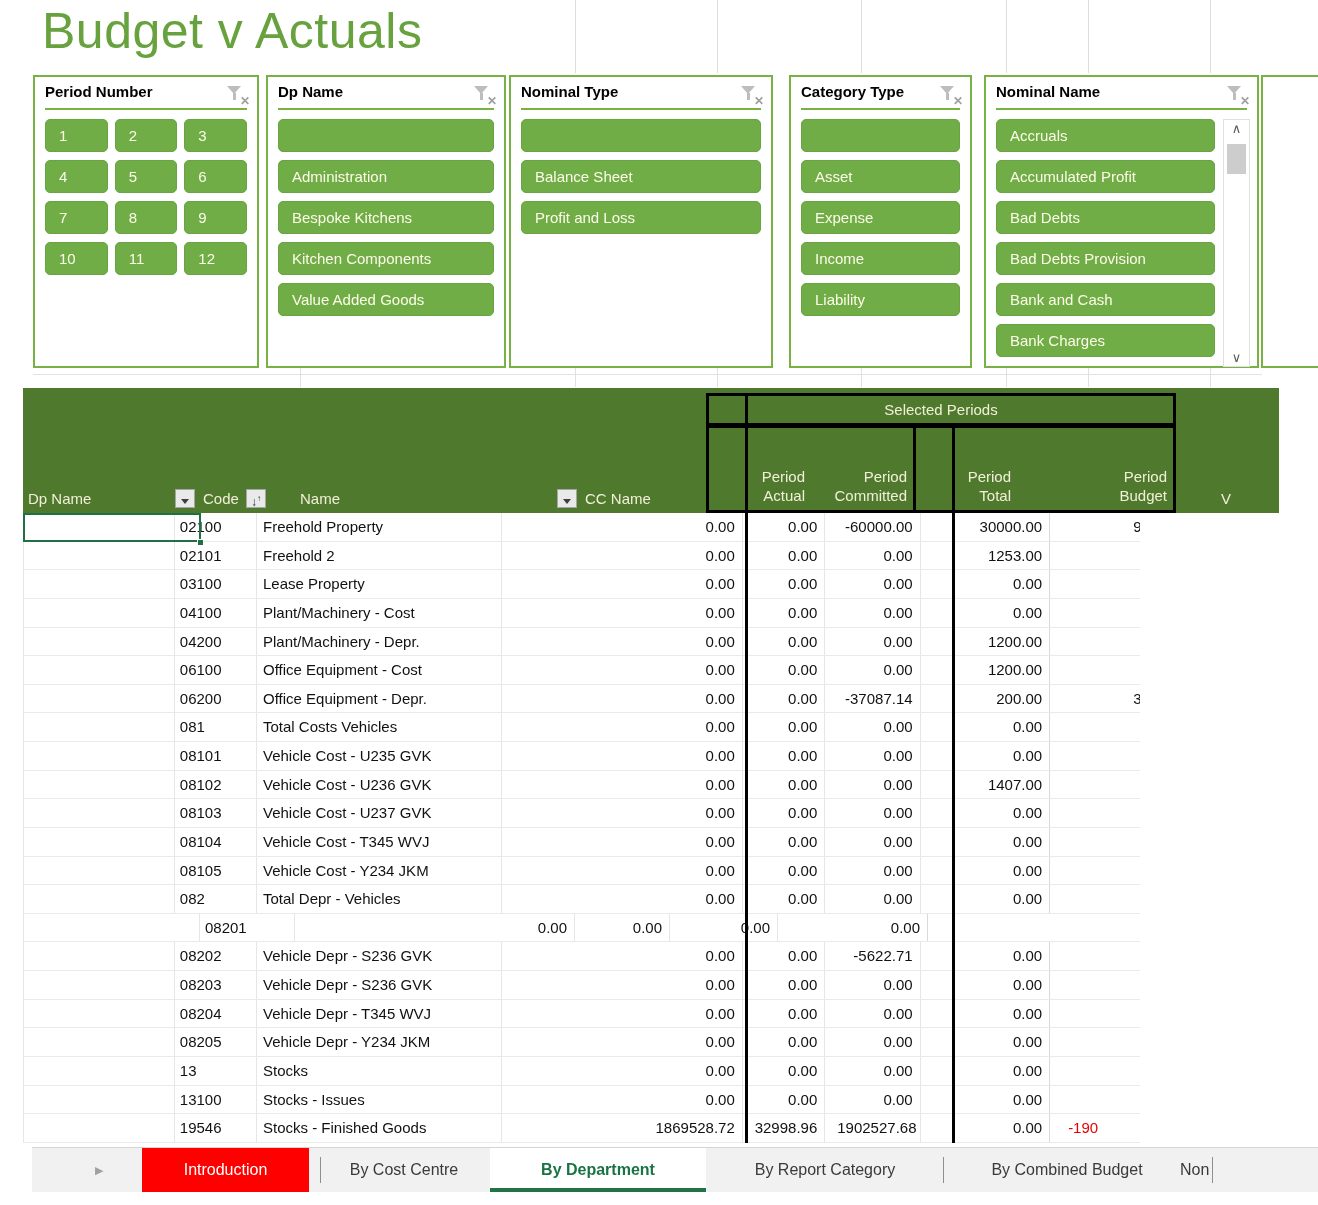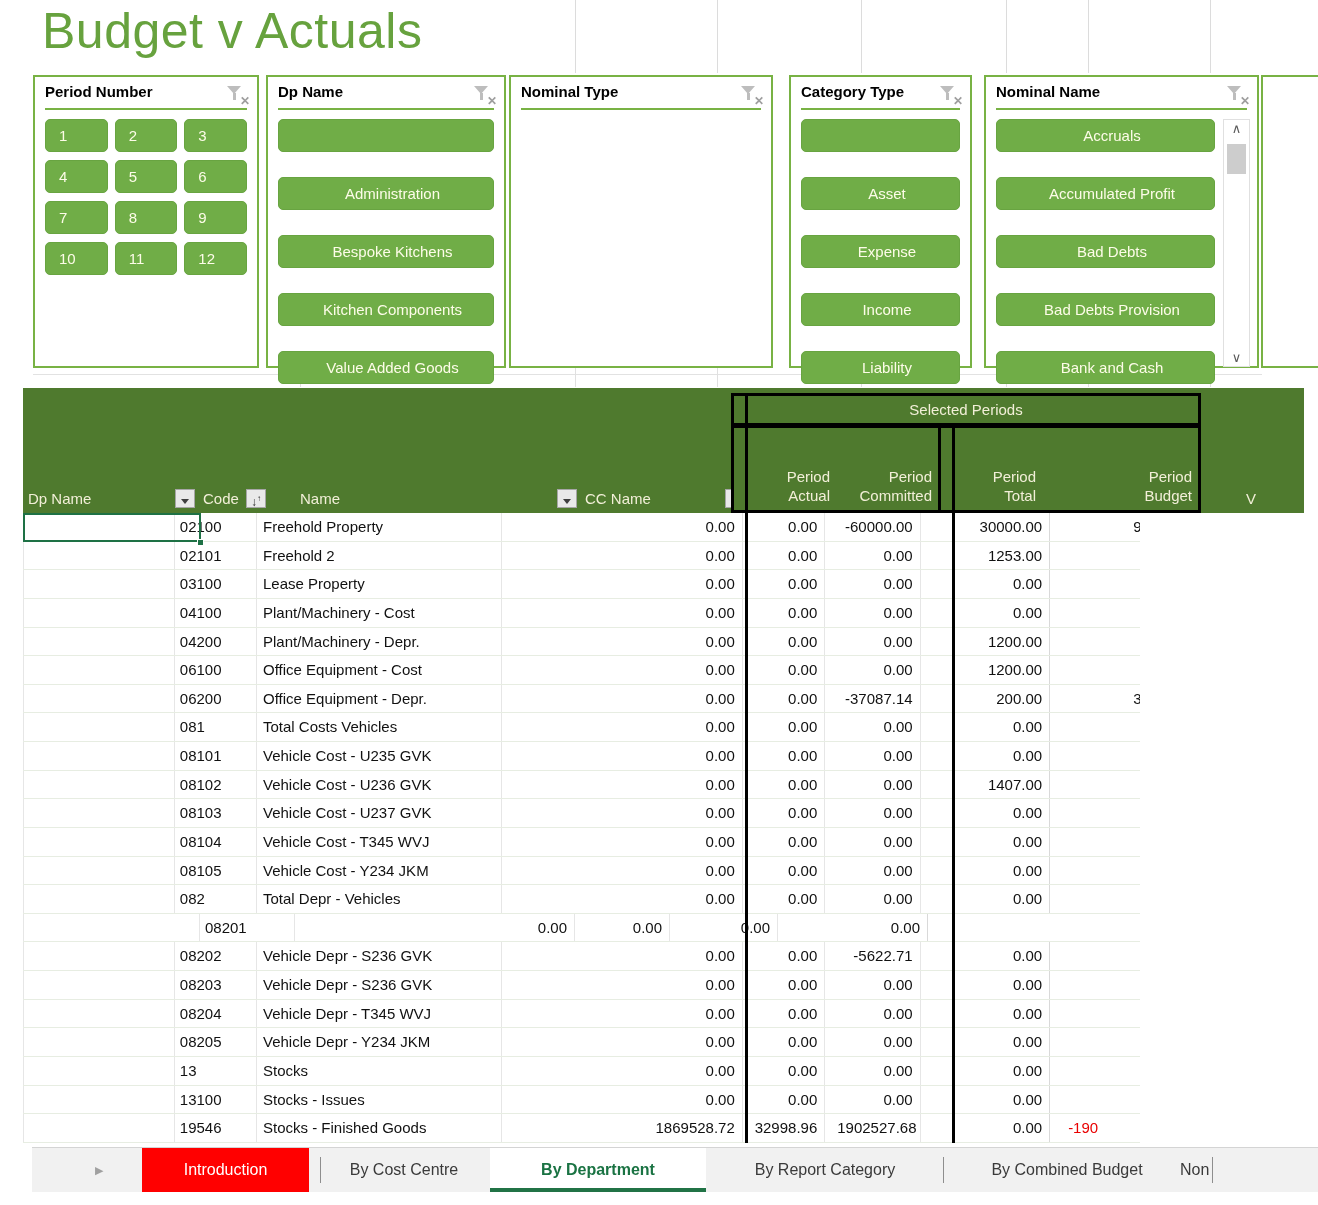--- a/index.html
+++ b/index.html
@@ -20,30 +20,30 @@
   .cf-tri{position:absolute;left:2px;top:2px;width:0;height:0;border-left:7px solid transparent;
           border-right:7px solid transparent;border-top:8px solid #bdbdbd;}
   .cf-stem{position:absolute;left:8px;top:9px;width:3px;height:7px;background:#bdbdbd;}
   .cf-x{position:absolute;right:-1px;bottom:-4px;font-size:12px;color:#9e9e9e;font-weight:bold;}
   .slicer-rule{height:2px;background:#78b244;margin-bottom:9px;}
   .slicer-body{position:relative;}
   .sbtn{background:#70ad47;border:1px solid #68a441;border-radius:5px;color:#fdfce8;font-size:15px;
         height:33px;line-height:31px;padding-left:13px;box-sizing:border-box;overflow:hidden;
         white-space:nowrap;cursor:pointer;}
   .slicer-grid{display:grid;grid-template-columns:repeat(3,1fr);gap:8px 7px;}
-  .slicer-list .sbtn{margin-bottom:25px;text-align:center;}
+  .slicer-list .sbtn{margin-bottom:8px;}
   .has-scroll .slicer-list-inner{margin-right:32px;}
   .scrollbar{position:absolute;top:0;right:-3px;width:25px;height:246px;background:#fff;border:1px solid #e0e0e0;}
   .sb-up,.sb-down{position:absolute;left:0;right:0;text-align:center;font-size:13px;color:#5a5a5a;cursor:pointer;}
   .sb-up{top:1px;} .sb-down{bottom:1px;}
   .sb-thumb{position:absolute;top:24px;left:3px;right:3px;height:30px;background:#cdcdcd;cursor:pointer;}
   .partial-slicer{position:absolute;left:1261px;top:75px;width:60px;height:293px;border:2px solid #78b244;box-sizing:border-box;}
   
   .th-left{position:absolute;left:23px;top:388px;width:722px;height:125px;background:#4f7a2e;}
-  .th-right{position:absolute;left:731px;top:388px;width:573px;height:125px;background:#4f7a2e;}
+  .th-right{position:absolute;left:706px;top:388px;width:573px;height:125px;background:#4f7a2e;}
   .collabel{position:absolute;bottom:6px;font-size:15px;color:#f2efd8;}
   .fbtn{position:absolute;bottom:5px;width:20px;height:19px;background:#e9e9e9;border:1px solid #a6a6a6;
         box-sizing:border-box;cursor:pointer;text-align:center;}
   .fbtn .tri{display:inline-block;width:0;height:0;border-left:4px solid transparent;
         border-right:4px solid transparent;border-top:5px solid #3f3f3f;margin-top:6px;}
   .sort-glyph{font-size:12px;color:#303030;line-height:17px;}
   .sort-glyph sup{font-size:8px;}
   .sp-box{position:absolute;left:0px;top:5px;width:470px;height:33px;border:3px solid #000;
           box-sizing:border-box;text-align:center;color:#f2efd8;font-size:15px;line-height:27px;}
   .grp{position:absolute;top:37px;height:88px;border:3px solid #000;box-sizing:border-box;
@@ -144,20 +144,27 @@
           </div>
         </div>
       </div>
       <div class="slicer" style="left: 509px; width: 264px;">
         <div class="slicer-header"><span class="slicer-title">Nominal Type</span><span class="clearfilter">
             <span class="cf-tri"></span>
             <span class="cf-stem"></span>
             <span class="cf-x">✕</span>
           </span></div>
         <div class="slicer-rule"></div>
+        <div class="slicer-body">
+          <div class="slicer-list slicer-list-inner">
+            <div class="sbtn">&nbsp;</div>
+            <div class="sbtn">Balance Sheet</div>
+            <div class="sbtn">Profit and Loss</div>
+          </div>
+        </div>
       </div>
       <div class="slicer" style="left: 789px; width: 183px;">
         <div class="slicer-header"><span class="slicer-title">Category Type</span><span class="clearfilter">
             <span class="cf-tri"></span>
             <span class="cf-stem"></span>
             <span class="cf-x">✕</span>
           </span></div>
         <div class="slicer-rule"></div>
         <div class="slicer-body">
           <div class="slicer-list slicer-list-inner">

